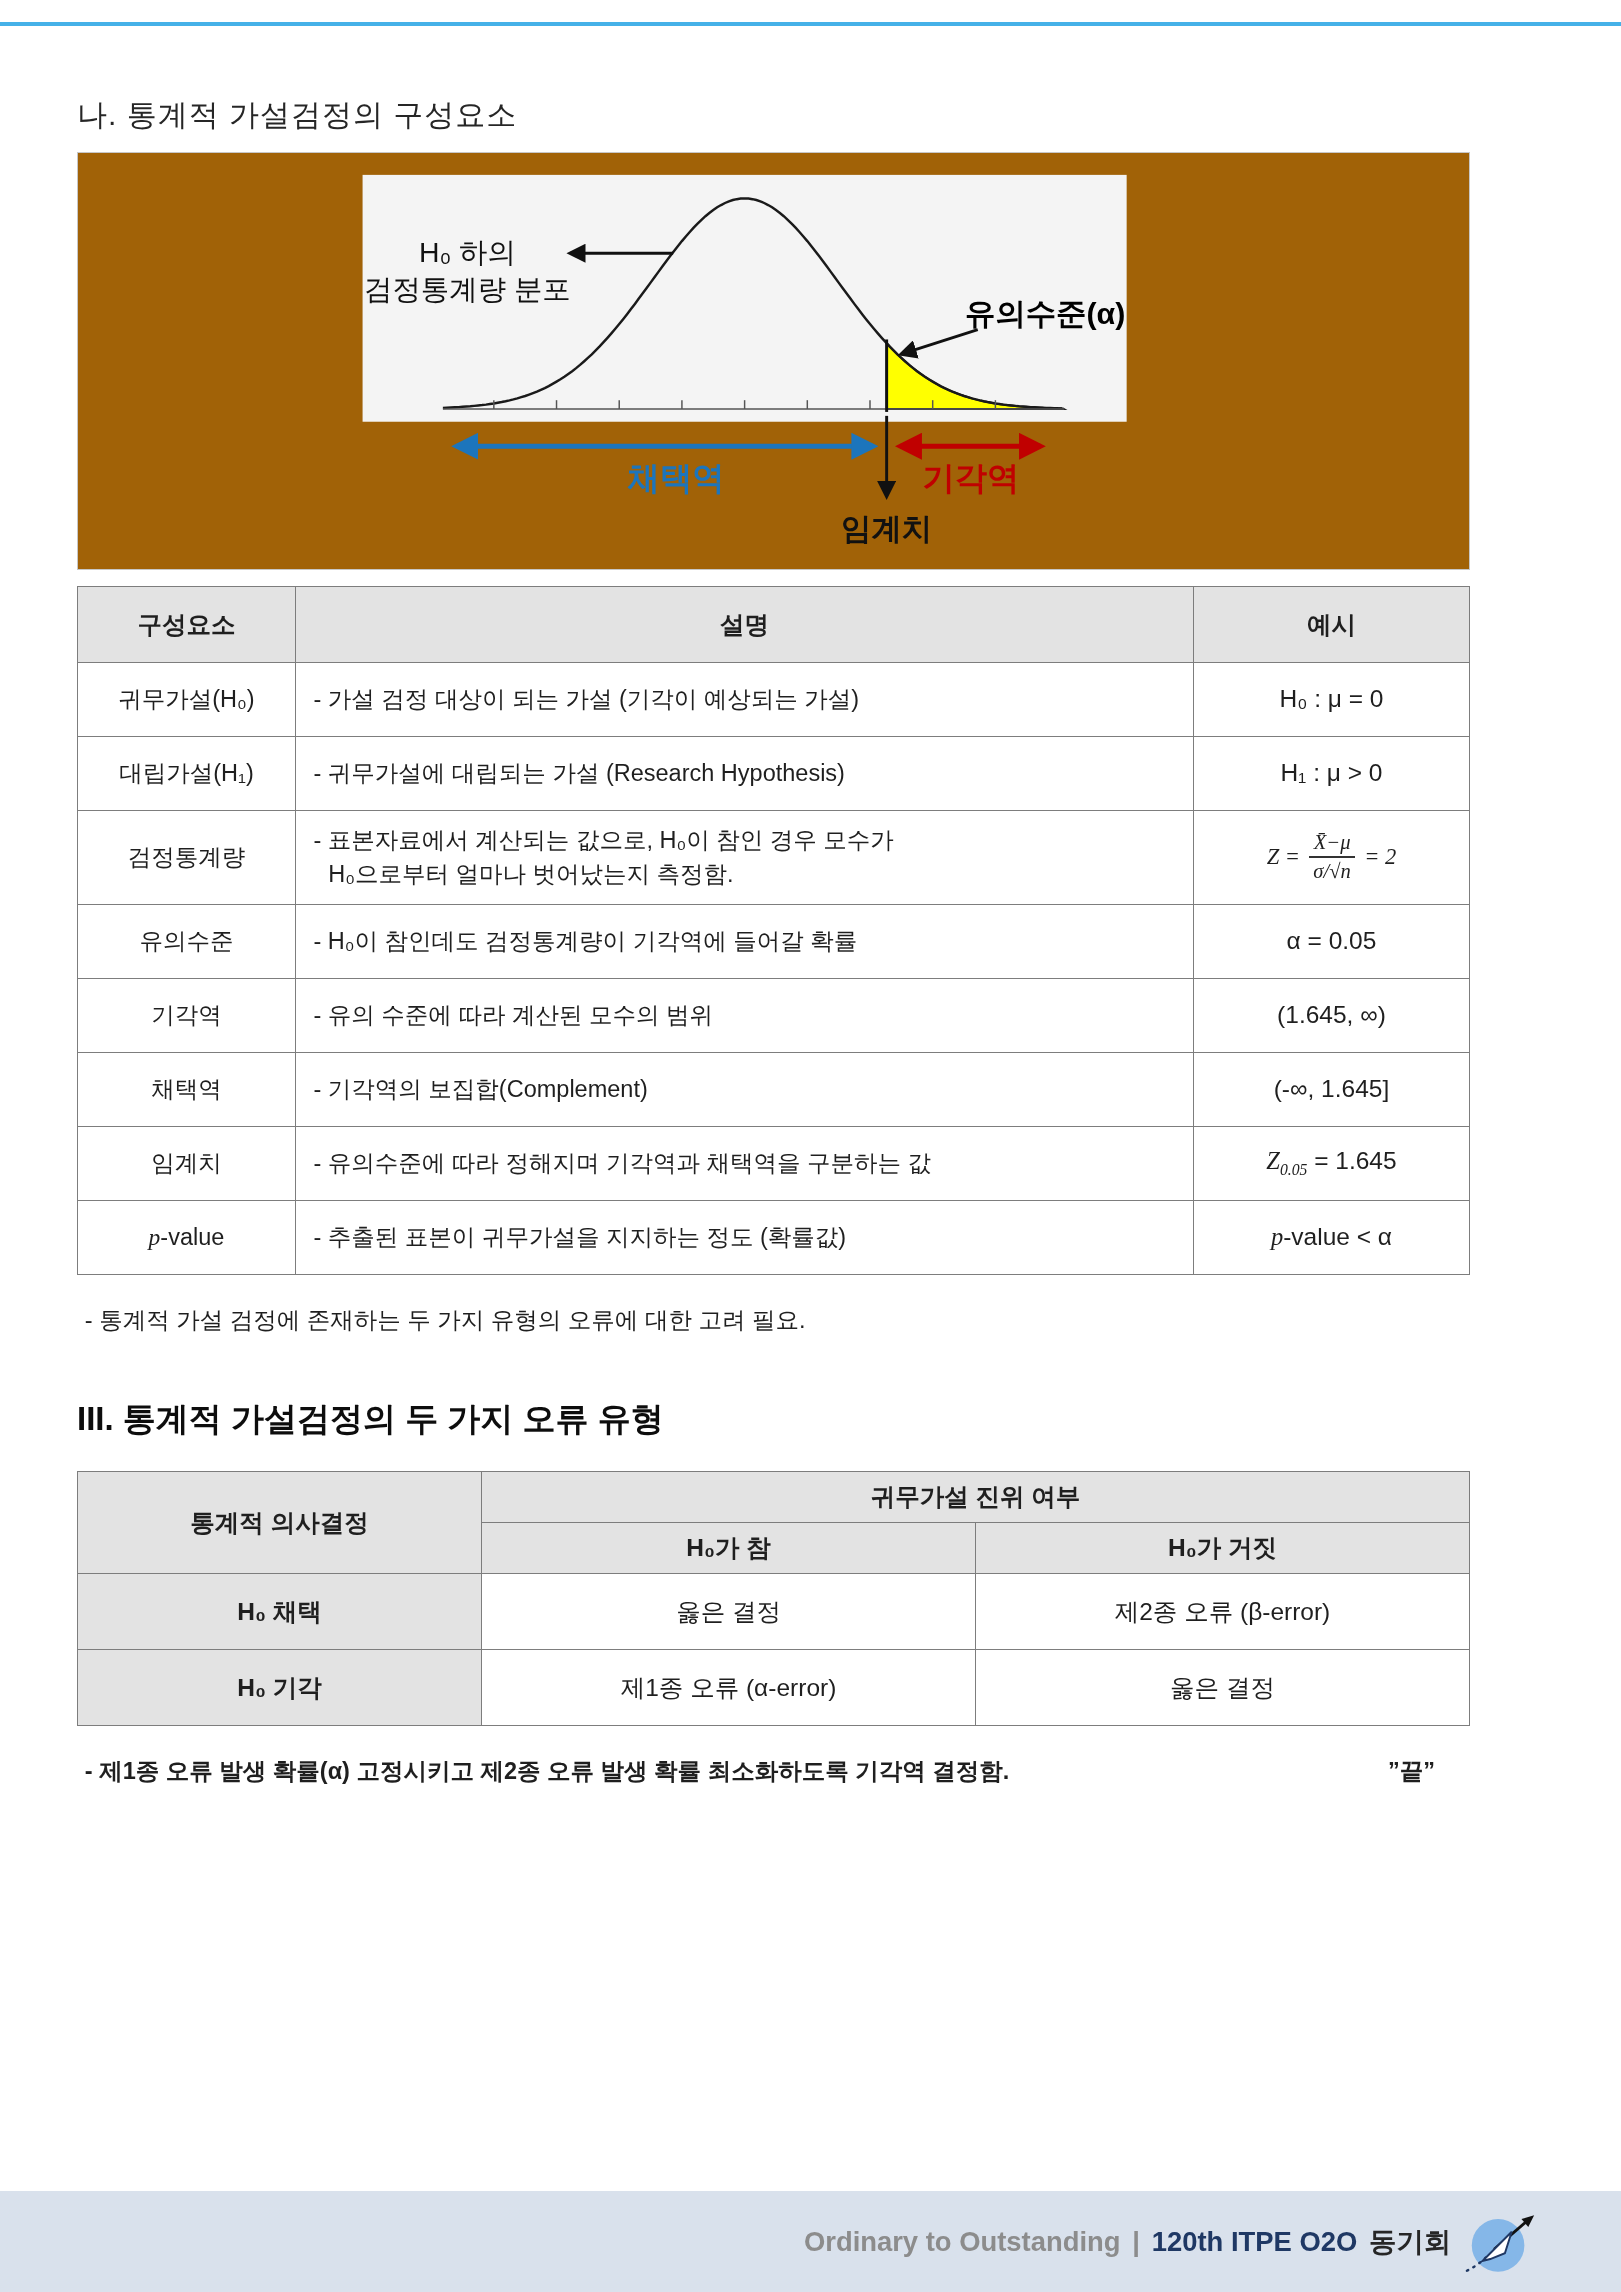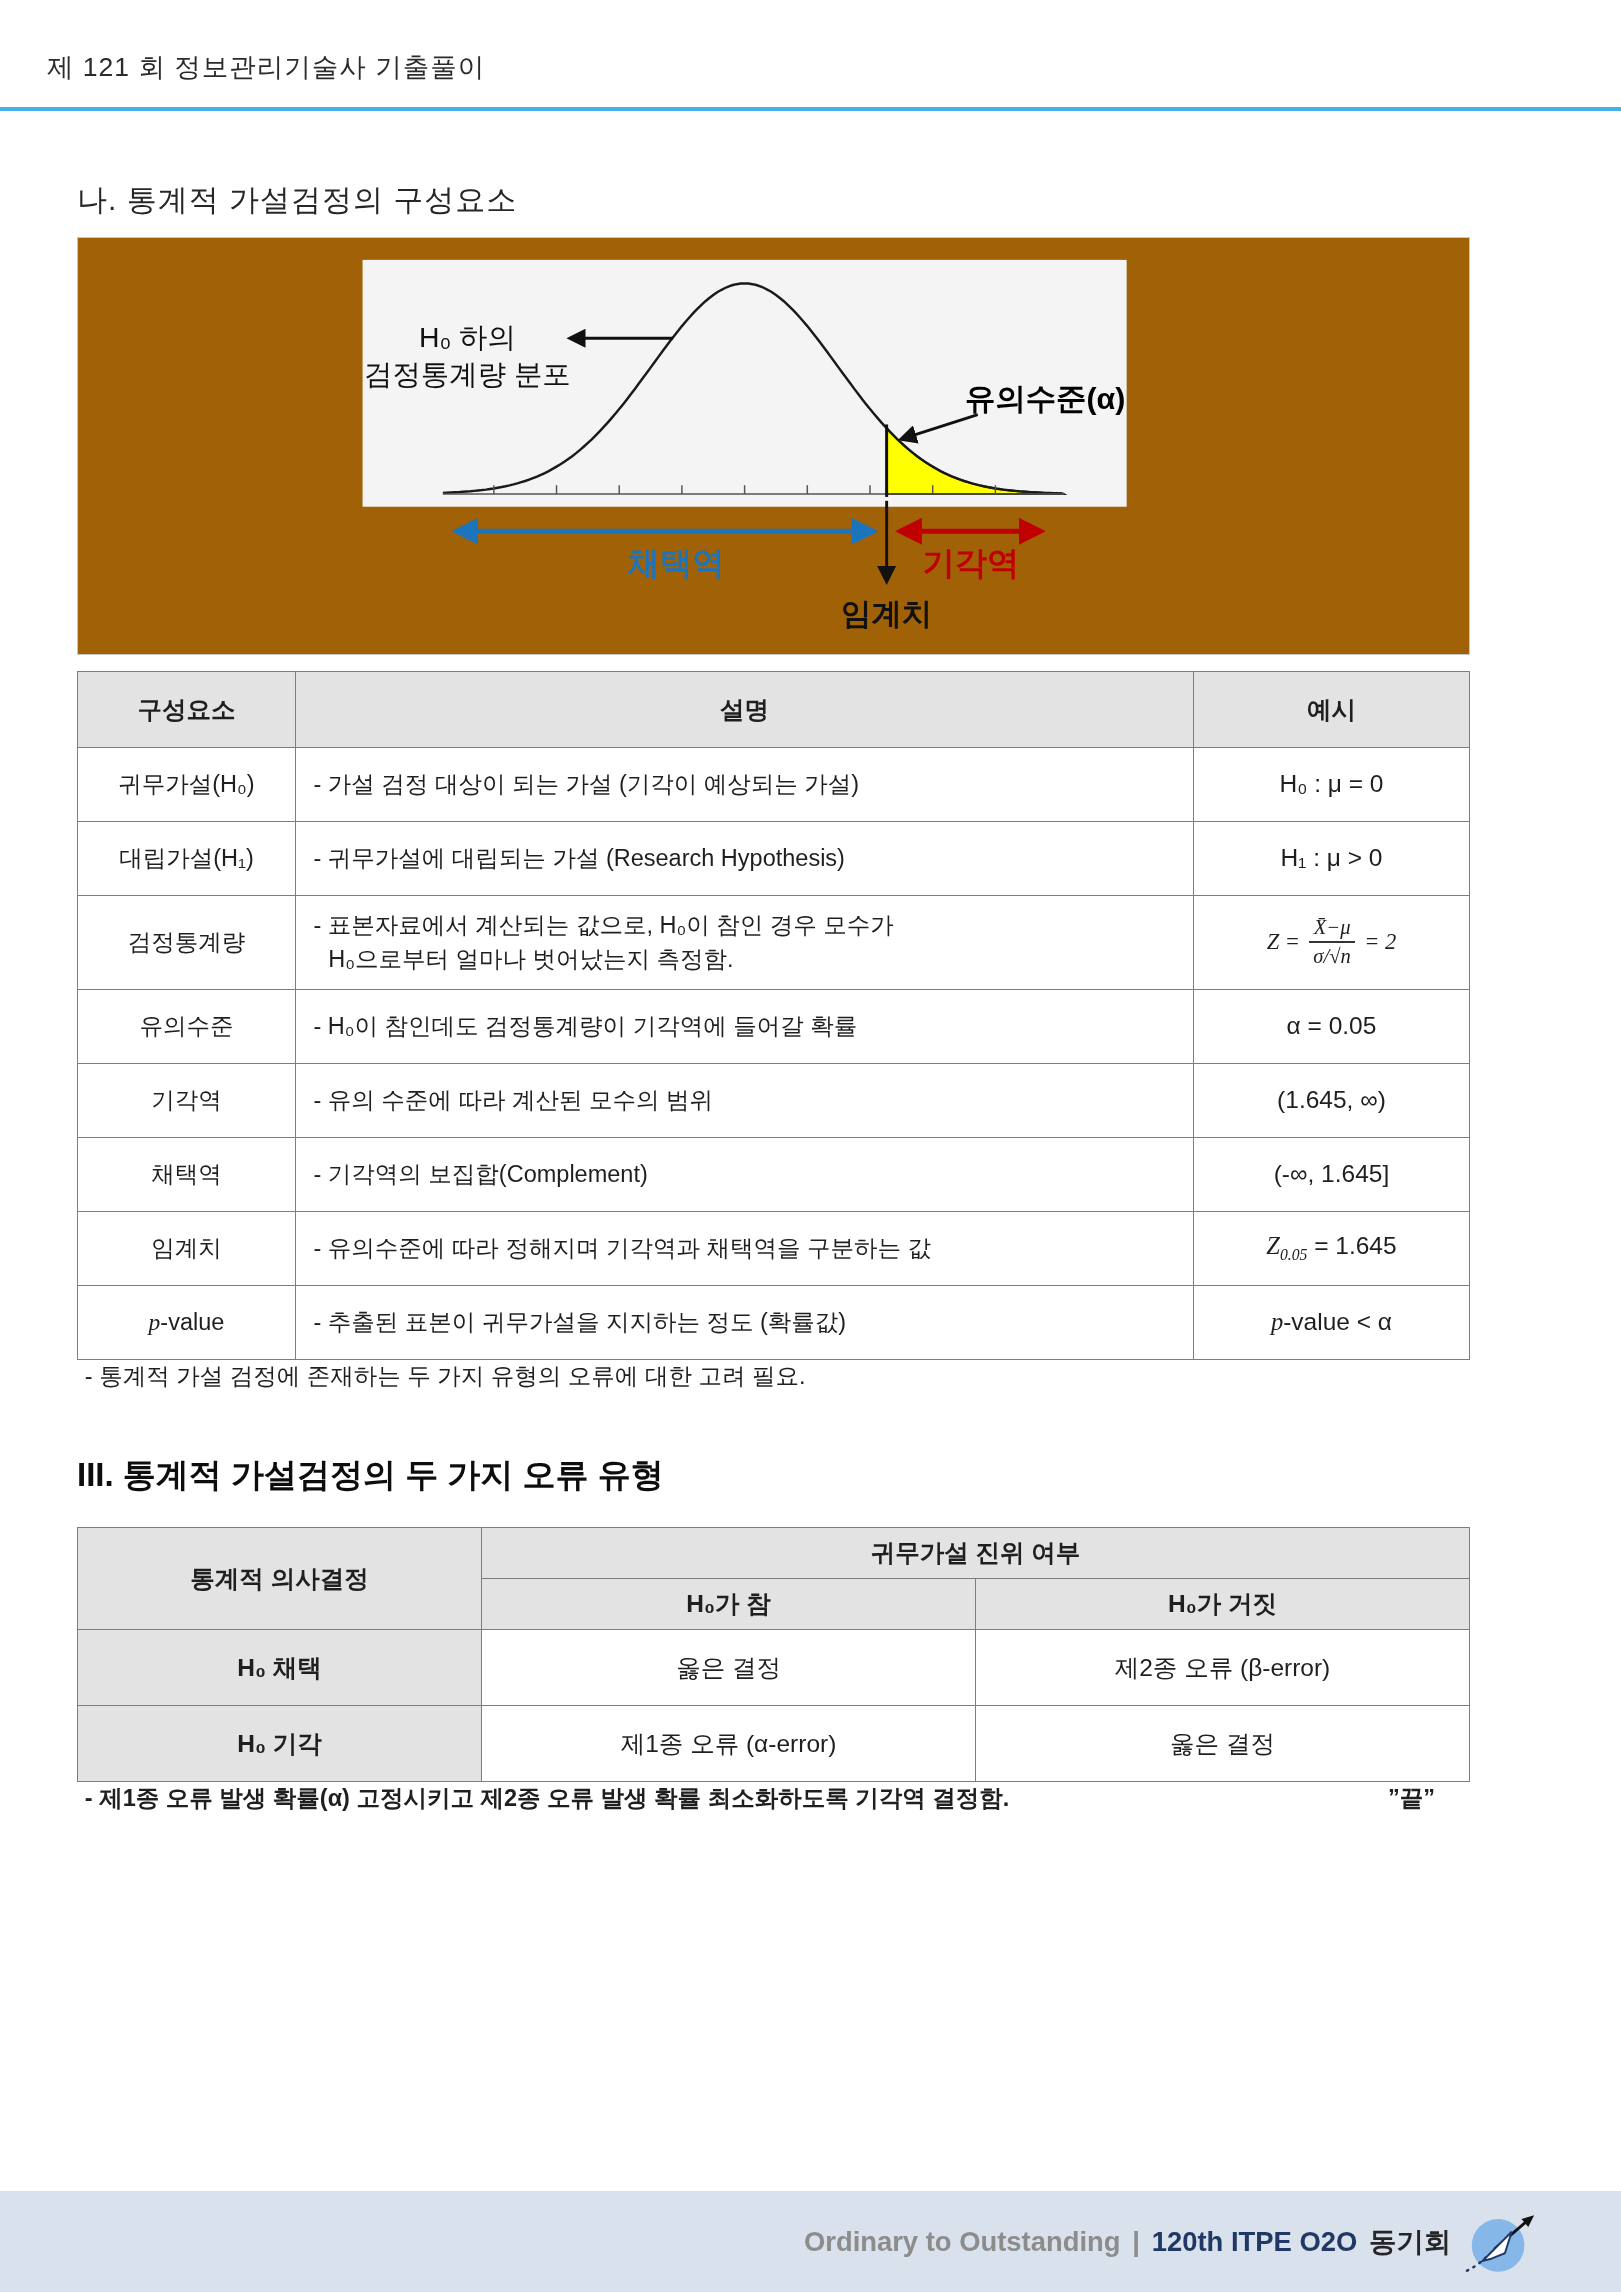--- a/index.html
+++ b/index.html
@@ -30,21 +30,21 @@
   .comp-table td.desc { text-align:left; padding:7.8px 11.8px 7.8px 17.6px; line-height:1.45; }
   .comp-table td.ex { text-align:center; font-size:24.5px; }
   .dline { display:block; }
   .dline2 { margin-left:14.7px; }
   .f-it { font-family:"Liberation Serif","DejaVu Serif",serif; font-style:italic; }
   .formula { display:inline-flex; align-items:center; justify-content:center; gap:8.8px; font-size:22.5px; }
   .frac { display:inline-flex; flex-direction:column; text-align:center; vertical-align:middle; font-size:20.6px; line-height:1.15; }
   .frac .num { border-bottom:2px solid #333; padding:0 4.9px 2px; }
   .frac .den { padding-top:2px; }
   .fsub { font-size:15.7px; }
-  .note { font-size:23.5px; color:#1f1f1f; padding-left:7.8px; }
+  .note { margin-top:29px; font-size:23.5px; color:#1f1f1f; padding-left:7.8px; }
   
   .sec-3-heading { margin-top:61px; font-size:33px; font-weight:700; color:#0d0d0d; }
   .err-table { margin-top:29px; font-size:24.5px; }
   .err-table th, .err-table td { border:1px solid #7d7d7d; text-align:center; vertical-align:middle; }
   .err-table th { background:#e3e3e3; font-weight:700; }
   .err-table tr.hrow th { height:51px; }
   .err-table tr.drow th, .err-table tr.drow td { height:76px; }
   .note-last { display:flex; justify-content:space-between; align-items:baseline; padding-right:35px;font-weight:bold; }
   
   footer {
@@ -54,21 +54,20 @@
   }
   .f-tagline { color:#8c8c8c; }
   .f-sep { color:#8c8c8c; }
   .f-community { color:#1f3864; }
   .f-suffix { color:#262626; }
 </style>
 </head>
 <body>
 
 <header>
-  <div class="header-title">제 121 회 정보관리기술사 기출풀이</div>
   <div class="header-rule"></div>
 </header>
 
 <main>
 
   <h2 class="sec-b-heading">나. 통계적 가설검정의 구성요소</h2>
 
   <figure class="dist-figure">
     <svg class="dist-svg" width="1294" height="384" viewBox="0 0 1320 392">
       <defs>

